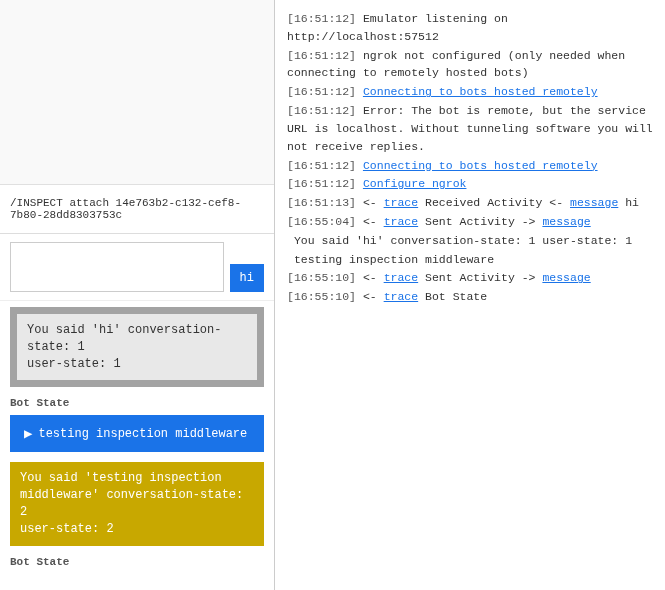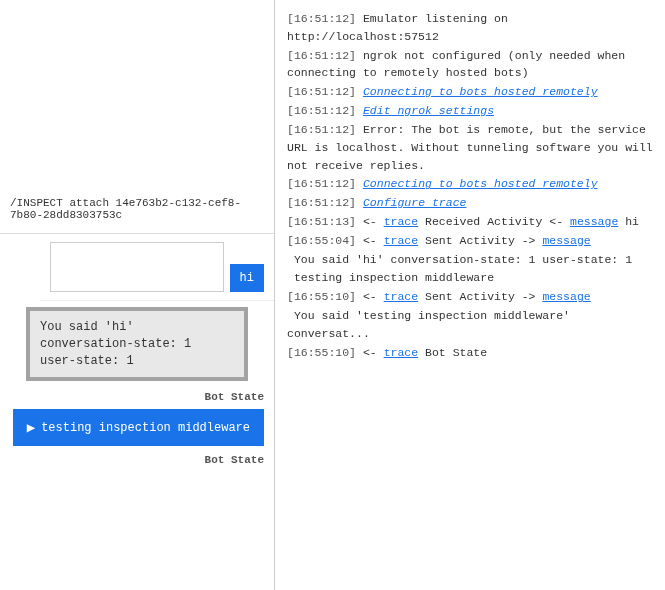--- a/index.html
+++ b/index.html
@@ -20,21 +20,20 @@
     
     .left-panel {
       width: 275px;
       min-width: 275px;
       border-right: 1px solid #ccc;
       display: flex;
       flex-direction: column;
       background: #fff;
       height: 590px;
       overflow: hidden;
-      align-items: flex-end;
     }
     .left-top-space {
       height: 185px;
       background: #f9f9f9;
       border-bottom: 1px solid #e0e0e0;
     }
     .inspect-bar {
       background: #fff;
       border-bottom: 1px solid #ddd;
       padding: 12px 10px;
@@ -65,23 +64,23 @@
       padding: 6px 10px;
       margin-left: 6px;
       cursor: pointer;
       font-size: 12px;
       font-family: inherit;
       height: 28px;
       align-self: flex-end;
     }
     .message-bubble {
       background: #e8e8e8;
-      border: 4px solid #a3a3a3;
+      border: 7px solid #a3a3a3;
       padding: 8px 10px;
-      margin: 6px 26px;
+      margin: 6px 10px;
       font-size: 12px;
       color: #333;
       line-height: 1.4;
     }
     .bot-state-label {
       padding: 4px 10px 2px 10px;
       font-size: 11px;
       color: #555;
       font-weight: bold;
     }
@@ -131,21 +130,20 @@
     .log-time {
       color: #555;
     }
     .log-text {
       color: #333;
     }
     .log-link {
       color: #1a73e8;
       text-decoration: underline;
       cursor: pointer;
-      font-style: italic;
     }
     .log-error {
       color: #333;
     }
     .log-arrow-left {
       color: #333;
     }
     .log-trace {
       color: #1a73e8;
       text-decoration: underline;
@@ -178,20 +176,22 @@
     <div class="message-bubble" style="white-space: pre-line;">You said 'hi' conversation-state: 1
 user-state: 1</div>
 
     <div class="bot-state-label">Bot State</div>
 
     <button class="bot-state-button">
       <span style="font-size:14px;">▶</span>
       <span>testing inspection middleware</span>
     </button>
 
+    <div class="yellow-bubble" style="white-space: pre-line;">You said 'testing inspection middleware' conversation-state: 2
+user-state: 2</div>
 
     <div class="bot-state-label2">Bot State</div>
   </div>
 
   <div class="right-panel">
 
     <div class="log-line">
       <span class="log-time">[16:51:12]</span>
       <span class="log-text"> Emulator listening on http://localhost:57512</span>
     </div>
@@ -199,38 +199,34 @@
     <div class="log-line">
       <span class="log-time">[16:51:12]</span>
       <span class="log-text"> ngrok not configured (only needed when connecting to remotely hosted bots)</span>
     </div>
 
     <div class="log-line">
       <span class="log-time">[16:51:12]</span>
       <a class="log-link"> Connecting to bots hosted remotely</a>
     </div>
 
-    <div class="log-line">
-      <span class="log-time">[16:51:12]</span>
-      <a class="log-link"> Edit ngrok settings</a>
-    </div>
 
     <div class="log-line">
       <span class="log-time">[16:51:12]</span>
       <span class="log-error"> Error: The bot is remote, but the service URL is localhost. Without tunneling software you will not receive replies.</span>
     </div>
 
     <div class="log-line">
       <span class="log-time">[16:51:12]</span>
       <a class="log-link"> Connecting to bots hosted remotely</a>
     </div>
 
     <div class="log-line">
       <span class="log-time">[16:51:12]</span>
-      <a class="log-link"> Configure trace</a>
+      <a class="log-link"> Configure ngrok</a>
     </div>
 
 
     <div class="log-line">
       <span class="log-time">[16:51:13]</span>
       <span class="log-arrow-left"> &lt;- </span>
       <a class="log-trace">trace</a>
       <span class="log-text"> Received Activity &lt;- </span>
       <a class="log-message-link">message</a>
       <span class="log-text"> hi</span>
@@ -255,23 +251,20 @@
     </div>
 
     <div class="log-line">
       <span class="log-time">[16:55:10]</span>
       <span class="log-arrow-left"> &lt;- </span>
       <a class="log-trace">trace</a>
       <span class="log-text"> Sent Activity -&gt; </span>
       <a class="log-message-link">message</a>
     </div>
 
-    <div class="log-line">
-      <span class="log-text">&nbsp;You said 'testing inspection middleware' conversat...</span>
-    </div>
 
     <div class="log-line">
       <span class="log-time">[16:55:10]</span>
       <span class="log-arrow-left"> &lt;- </span>
       <a class="log-trace">trace</a>
       <span class="log-text"> Bot State</span>
     </div>
 
   </div>
 </div>

